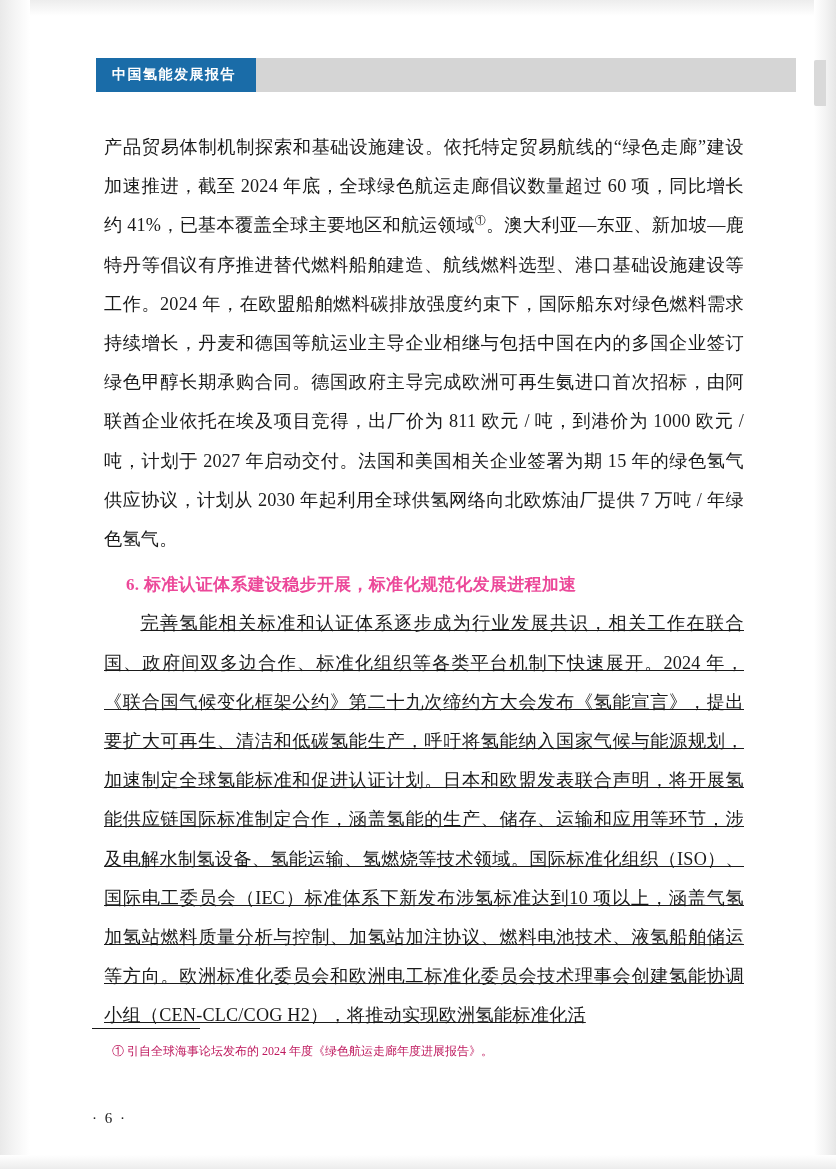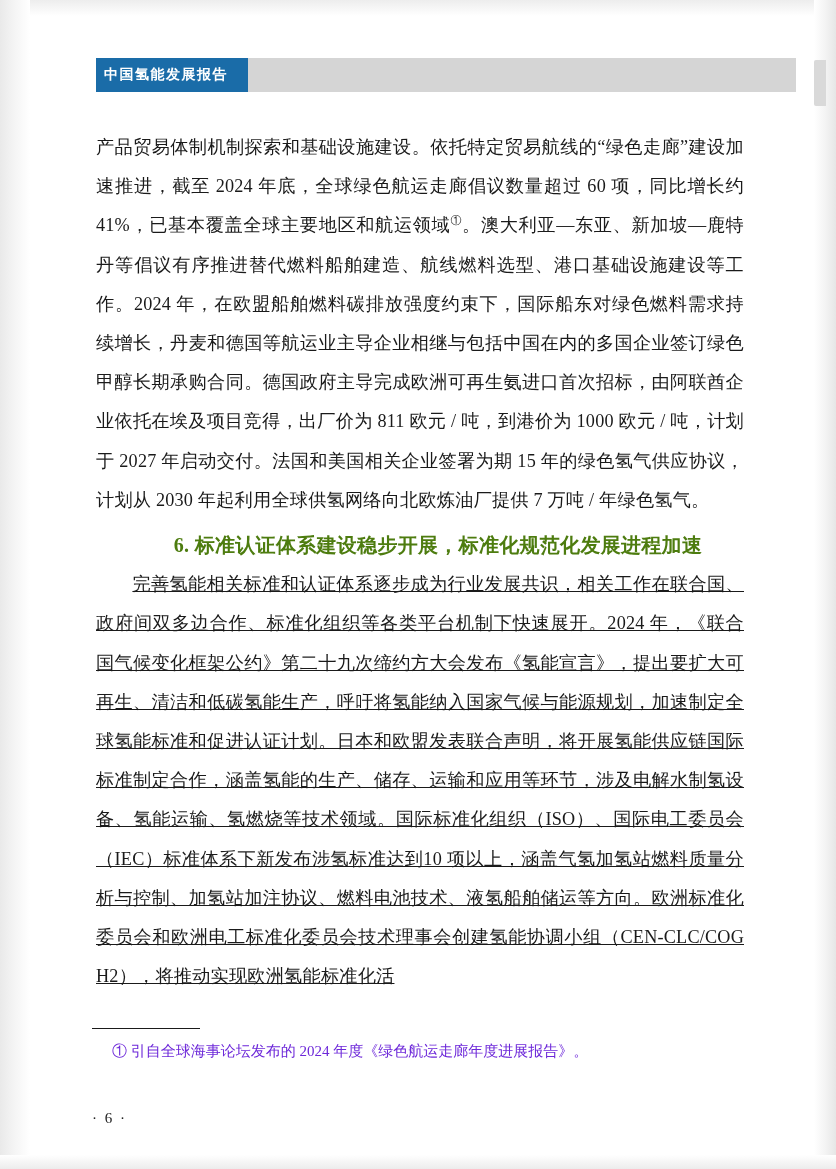--- a/index.html
+++ b/index.html
@@ -77,53 +77,52 @@
     top: 0;
     height: 34px;
     background: #1a6ca8;
     color: #ffffff;
     font-family: "Liberation Sans", "DejaVu Sans", sans-serif;
     font-size: 14px;
     font-weight: bold;
     letter-spacing: 1.5px;
     display: flex;
     align-items: center;
-    padding: 0 20px 0 8px;
+    padding: 0 20px 0 16px;
     box-sizing: border-box;
   }
 
   
   .content {
     position: absolute;
     left: 92px;
     top: 128px;
     width: 652px;
   }
   p.para {
-    margin: 0 0 0 4px;
+    margin: 0 0 0 12px;
     font-size: 18.2px;
     line-height: 39.2px;
     color: #1a1a1a;
     text-align: justify;
     text-justify: inter-ideograph;
     letter-spacing: 0.2px;
   }
   p.indent {
     text-indent: 2em;
     text-decoration: underline;
   }
   .heading {
     margin: 6px 0 0 0;
-    font-size: 20px;
+    font-size: 17px;
     line-height: 39.2px;
     font-weight: bold;
-    color: #4d7c0f;
+    color: #ec4899;
     text-indent: 2em;
     letter-spacing: 0.3px;
-    text-align: center;
   }
   .sup-note {
     font-size: 11px;
     vertical-align: super;
     line-height: 0;
   }
 
   
   .footnote-area {
     position: absolute;
@@ -131,23 +130,23 @@
     top: 1028px;
     width: 652px;
   }
   .footnote-rule {
     width: 108px;
     height: 1px;
     background: #1a1a1a;
     margin-bottom: 12px;
   }
   .footnote-text {
-    font-size: 15px;
+    font-size: 12px;
     line-height: 20px;
-    color: #6d28d9;
+    color: #be185d;
     padding-left: 20px;
   }
 
   
   .footer {
     position: absolute;
     left: 92px;
     bottom: 42px;
     font-size: 15px;
     color: #222222;

